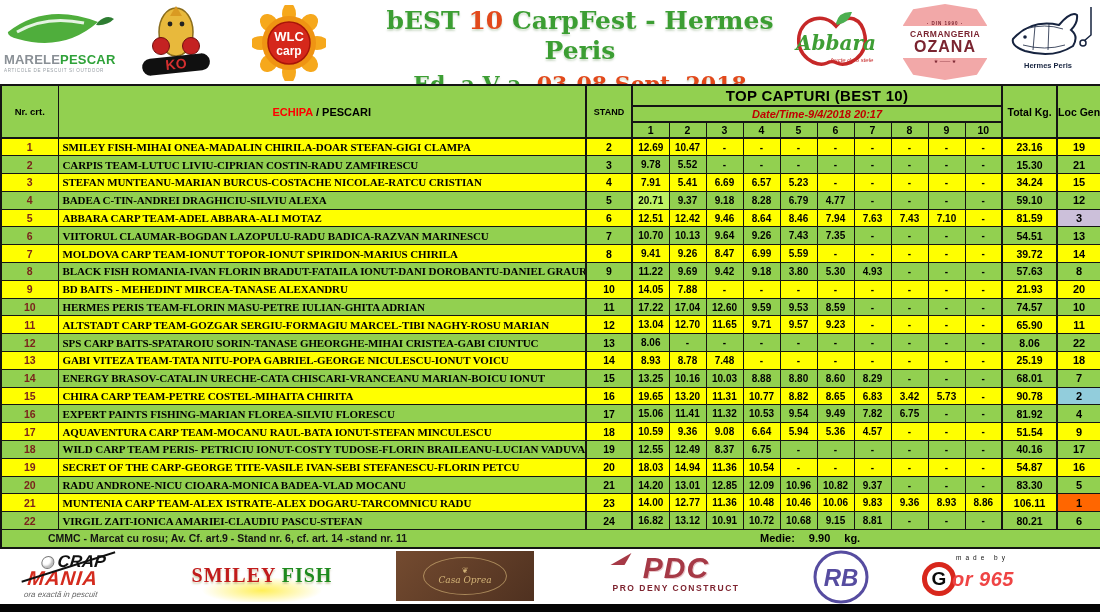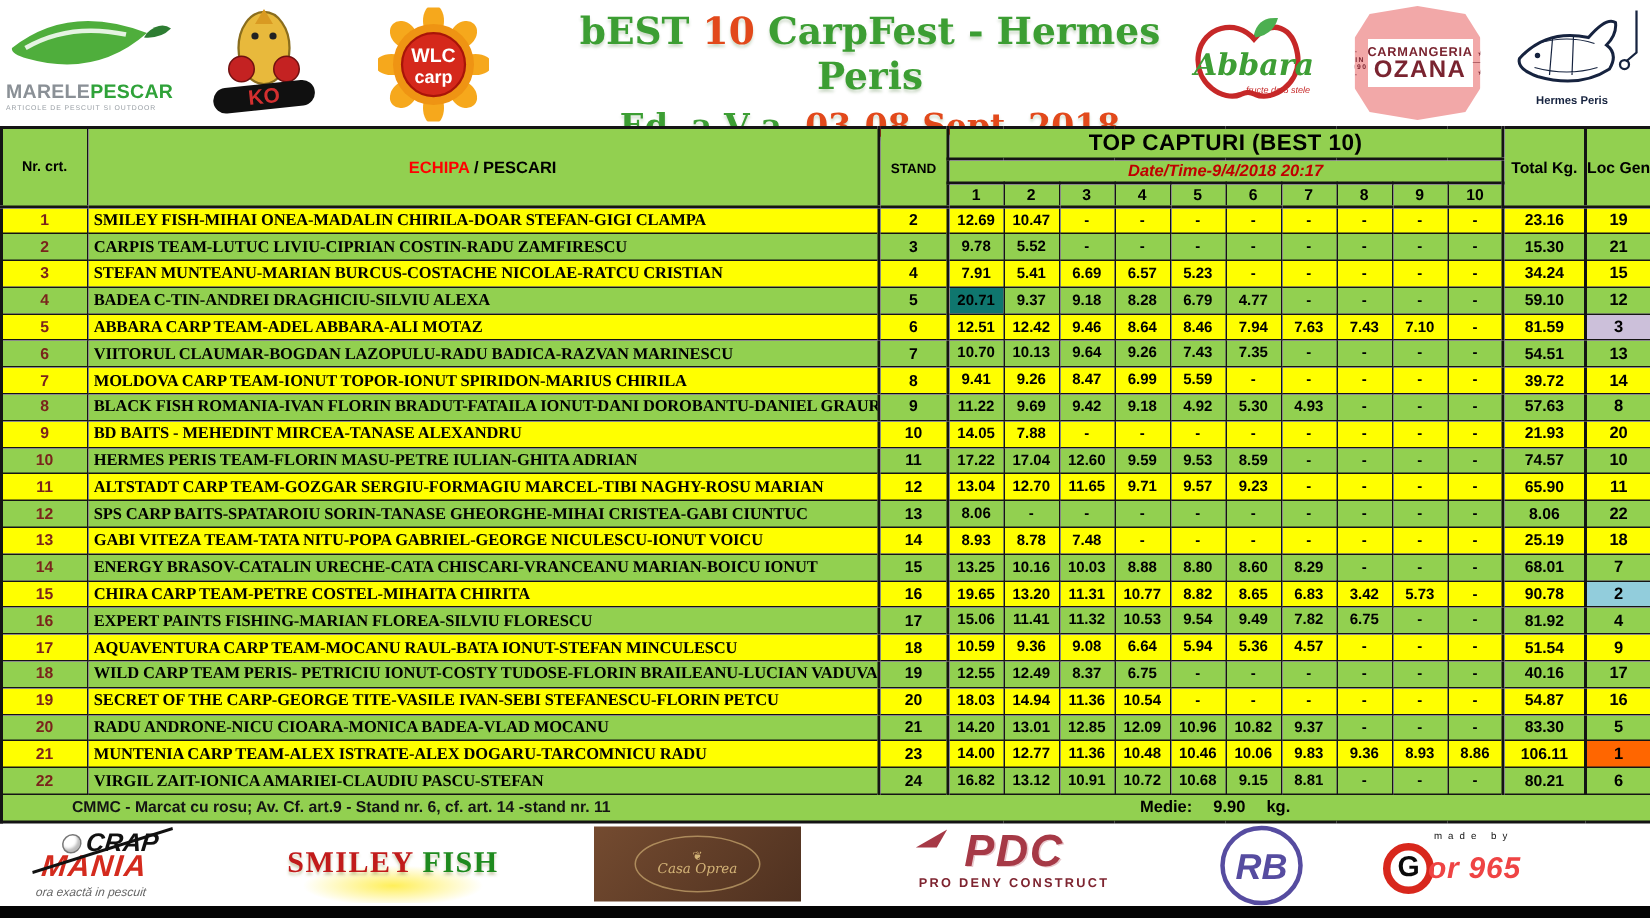--- a/index.html
+++ b/index.html
@@ -24,21 +24,21 @@
                  font-family:"DejaVu Serif", serif; font-weight:bold; }
   .title-l1 { font-size:25px; line-height:30px; text-shadow:0 2px 2px rgba(60,110,40,.25); }
   .title-l2 { font-size:22px; line-height:28px; margin-top:4px; text-shadow:0 2px 2px rgba(60,110,40,.25); }
   .t-green { color:#3c9e33; }
   .t-orange { color:#e2491b; }
 
   .abbara-logo { left:786px; top:10px; width:100px; height:64px; }
   .ozana-logo { left:903px; top:4px; width:84px; height:76px;
       background:#f2a8a8;
       clip-path:polygon(50% 0,88% 7%,100% 28%,100% 72%,88% 93%,50% 100%,12% 93%,0 72%,0 28%,12% 7%);
-      display:flex; align-items:center; justify-content:center; text-align:center; }
+      display:flex; flex-direction:column; align-items:center; justify-content:center; text-align:center; }
   .ozana-inner { background:#fff; width:100%; padding:3px 0; }
   .oz-tiny { font-size:4.5px; color:#7a2430; font-weight:bold; letter-spacing:1px; }
   .oz-l1 { font-size:8.5px; font-weight:bold; color:#7a2430; letter-spacing:0.5px; }
   .oz-l2 { font-size:16px; font-weight:bold; color:#7a2430; letter-spacing:1px; line-height:16px; }
   .oz-stars { font-size:5px; color:#7a2430; }
 
   .hermes-logo { left:1005px; top:5px; width:92px; height:75px; text-align:center; }
   .hermes-name { font-size:7.5px; font-weight:bold; color:#16233f; margin-top:-6px; text-align:center; padding-right:6px; }
 
   
@@ -315,21 +315,21 @@
           <td class="c-catch">-</td>
           <td class="c-catch">-</td>
           <td class="c-catch">-</td>
           <td class="c-total bl2">34.24</td>
           <td class="c-loc bl2">15</td>
         </tr>
         <tr class="row-green">
           <td class="c-nr">4</td>
           <td class="c-team">BADEA C-TIN-ANDREI DRAGHICIU-SILVIU ALEXA</td>
           <td class="c-stand bl2">5</td>
-          <td class="c-catch bl2" style="background: #0f766e;">20.71</td>
+          <td class="c-catch bl2" style="background: #bef264;">20.71</td>
           <td class="c-catch">9.37</td>
           <td class="c-catch">9.18</td>
           <td class="c-catch">8.28</td>
           <td class="c-catch">6.79</td>
           <td class="c-catch">4.77</td>
           <td class="c-catch">-</td>
           <td class="c-catch">-</td>
           <td class="c-catch">-</td>
           <td class="c-catch">-</td>
           <td class="c-total bl2">59.10</td>
@@ -387,21 +387,21 @@
           <td class="c-loc bl2">14</td>
         </tr>
         <tr class="row-green">
           <td class="c-nr">8</td>
           <td class="c-team">BLACK FISH ROMANIA-IVAN FLORIN BRADUT-FATAILA IONUT-DANI DOROBANTU-DANIEL GRAURE</td>
           <td class="c-stand bl2">9</td>
           <td class="c-catch bl2">11.22</td>
           <td class="c-catch">9.69</td>
           <td class="c-catch">9.42</td>
           <td class="c-catch">9.18</td>
-          <td class="c-catch">4.92</td>
+          <td class="c-catch">3.80</td>
           <td class="c-catch">5.30</td>
           <td class="c-catch">4.93</td>
           <td class="c-catch">-</td>
           <td class="c-catch">-</td>
           <td class="c-catch">-</td>
           <td class="c-total bl2">57.63</td>
           <td class="c-loc bl2">8</td>
         </tr>
         <tr class="row-yellow">
           <td class="c-nr">9</td>

